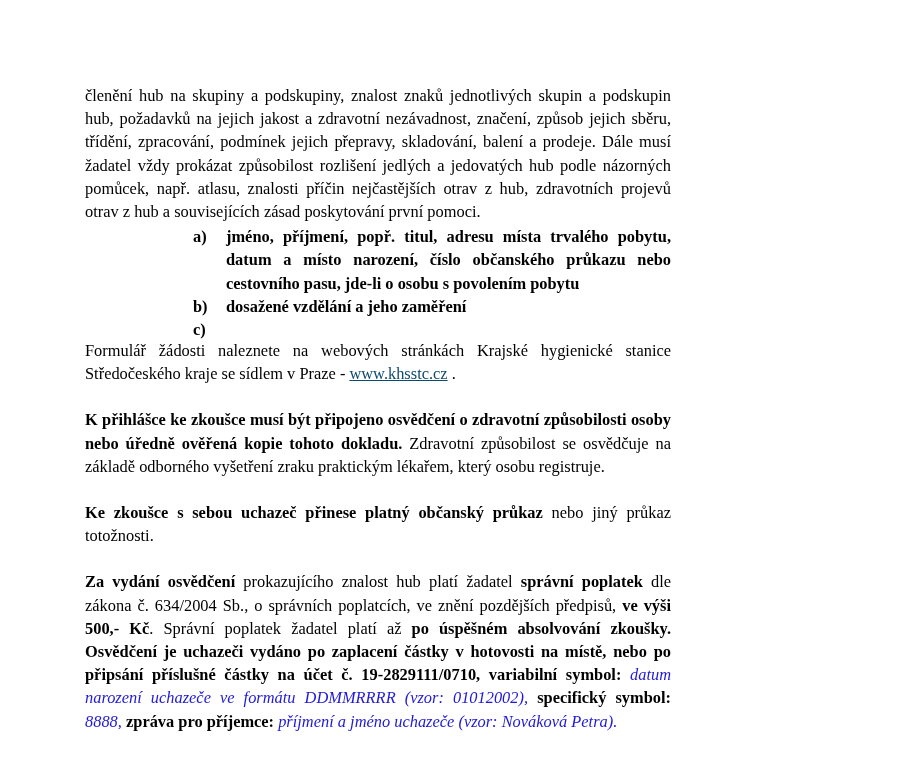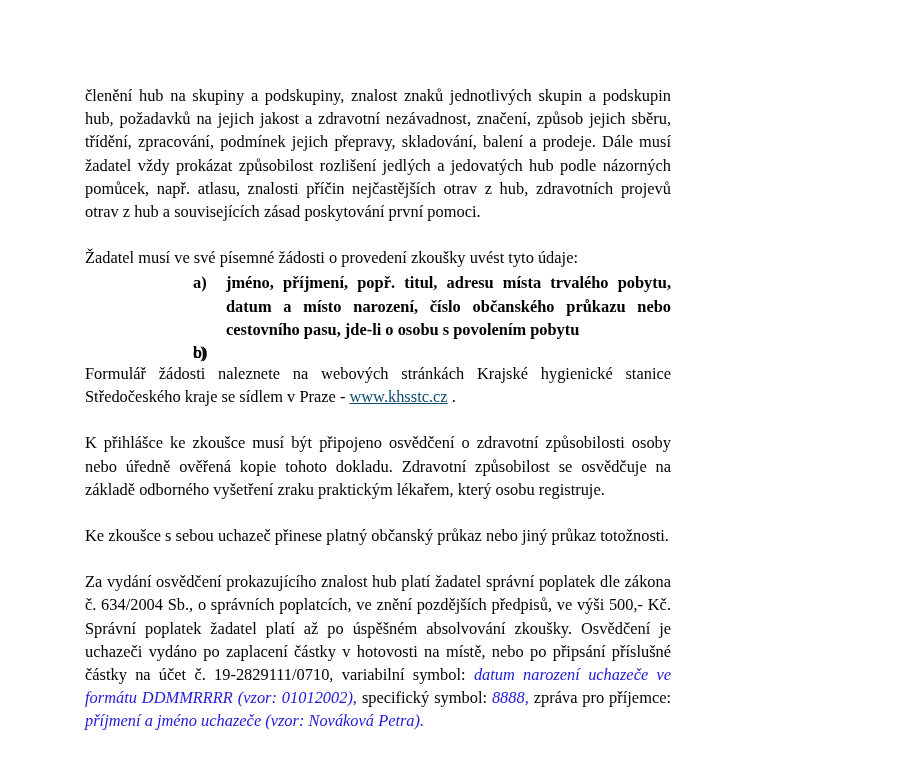--- a/index.html
+++ b/index.html
@@ -28,21 +28,21 @@
     line-height: 23.2px;
     margin: 0;
     text-justify: inter-word;
   }
   .para + .para {
     margin-top: 23px;
   }
   .gap-small {
     margin-top: 21px;
   }
-  .b { font-weight: normal; }
+  .b { font-weight: bold; }
   .blue-italic {
     color: #2019d8;
     font-style: italic;
   }
   a.link {
     color: #0c4a6e;
     text-decoration: underline;
   }
   .list {
     list-style: none;
@@ -72,29 +72,29 @@
     text-align: justify;
   }
 </style>
 </head>
 <body>
 
 <div class="page">
 
   <p class="para">členění hub na skupiny a podskupiny, znalost znaků jednotlivých skupin a podskupin hub, požadavků na jejich jakost a zdravotní nezávadnost, značení, způsob jejich sběru, třídění, zpracování, podmínek jejich přepravy, skladování, balení a prodeje. Dále musí žadatel vždy prokázat způsobilost rozlišení jedlých a jedovatých hub podle názorných pomůcek, např. atlasu, znalosti příčin nejčastějších otrav z hub, zdravotních projevů otrav z hub a souvisejících zásad poskytování první pomoci.</p>
 
-  <p class="para">Žadatel musí ve své písemné žádosti o provedení zkoušky uvést tyto údaje:</p>
 
   <ul class="list">
     <li class="multi">
       <span class="marker">a)</span>
       <span class="item-text">jméno, příjmení, popř. titul, adresu místa trvalého pobytu, datum a místo narození, číslo občanského průkazu nebo cestovního pasu, jde-li o osobu s povolením pobytu</span>
     </li>
     <li>
       <span class="marker">b)</span>
+      <span class="item-text">dosažené vzdělání a jeho zaměření</span>
     </li>
     <li>
       <span class="marker">c)</span>
     </li>
   </ul>
 
   <p class="para gap-small"><span>Formulář žádosti naleznete na webových stránkách Krajské hygienické stanice Středočeského kraje se sídlem v Praze -  </span><a class="link" href="#">www.khsstc.cz</a><span> .</span></p>
 
 
   <p class="para"><span class="b">K přihlášce ke zkoušce musí být připojeno osvědčení o zdravotní způsobilosti osoby nebo úředně ověřená kopie tohoto dokladu.</span><span> Zdravotní způsobilost se osvědčuje na základě odborného vyšetření zraku praktickým lékařem, který osobu registruje.</span></p>

